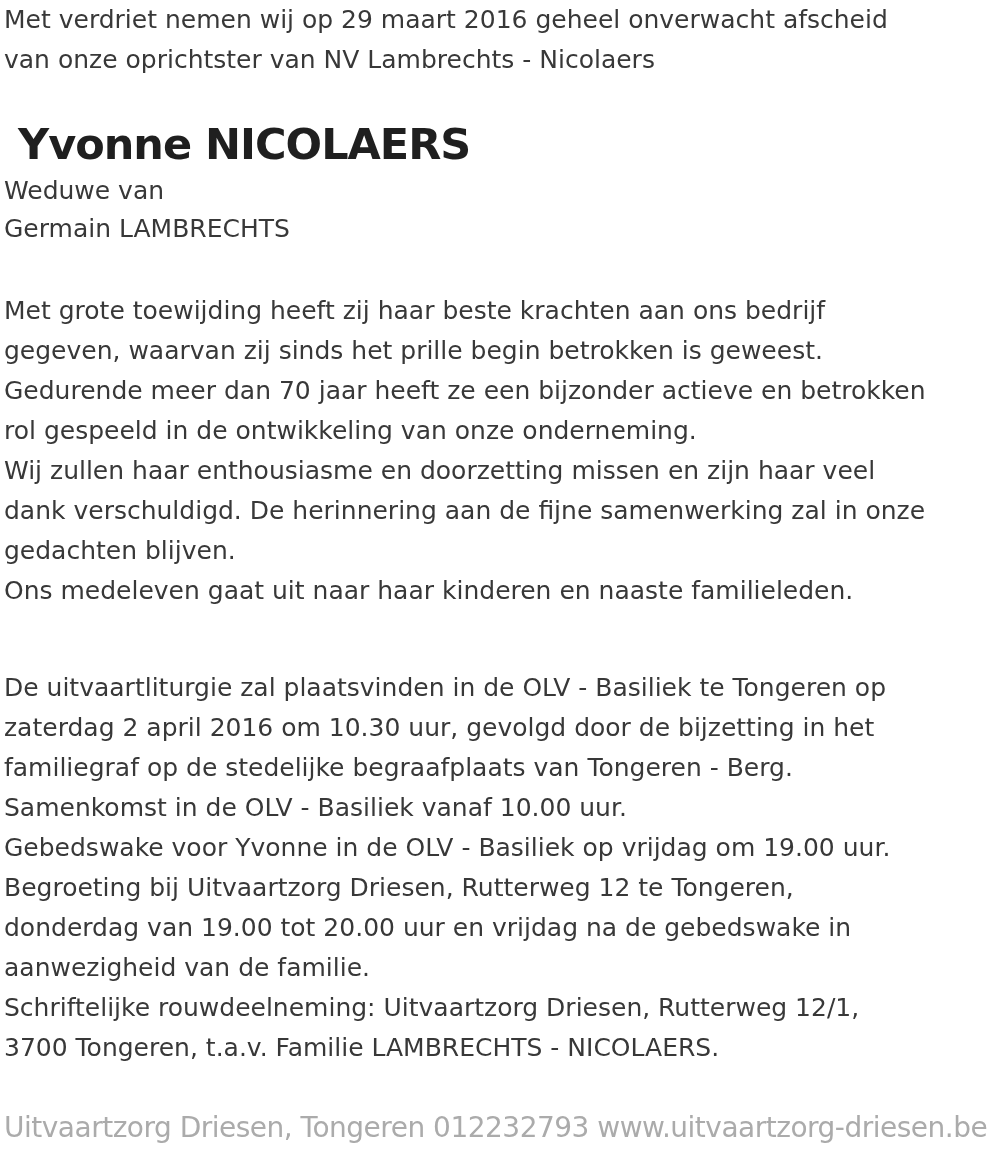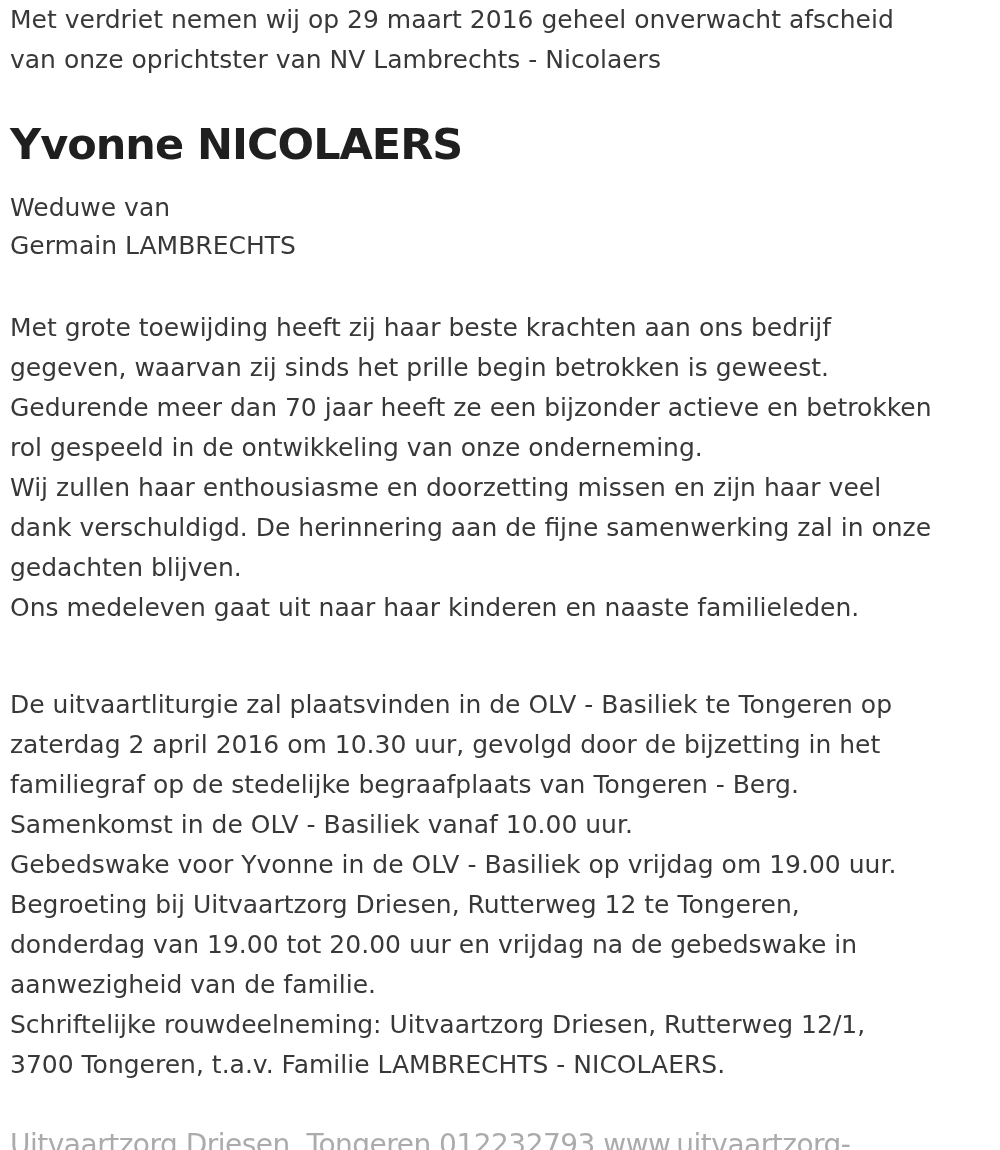--- a/index.html
+++ b/index.html
@@ -10,42 +10,42 @@
   body {
     width: 1000px;
     height: 1150px;
     overflow: hidden;
     font-family: "DejaVu Sans", "Liberation Sans", sans-serif;
   }
   .page {
     box-sizing: border-box;
     width: 1000px;
     height: 882px;
-    padding: 0 12px 0 10px;
+    padding: 0 12px 0 4px;
     background: #ffffff;
   }
   .multiline {
     white-space: pre-line;
   }
   .intro {
     margin: 0;
     font-size: 25px;
     line-height: 40px;
     color: #383838;
   }
   .deceased-name {
-    margin: 39px 0 0 0;
+    margin: 39px 0 0 14px;
     font-size: 43px;
     line-height: 50px;
     font-weight: bold;
     letter-spacing: -1px;
     color: #1f1f1f;
   }
   .relation {
-    margin: 20px 0 0 0;
+    margin: 3px 0 0 0;
     font-size: 25px;
     line-height: 38px;
     color: #383838;
   }
   .tribute {
     margin: 43px 0 10px 0;
     font-size: 25px;
     line-height: 40px;
     color: #383838;
   }

